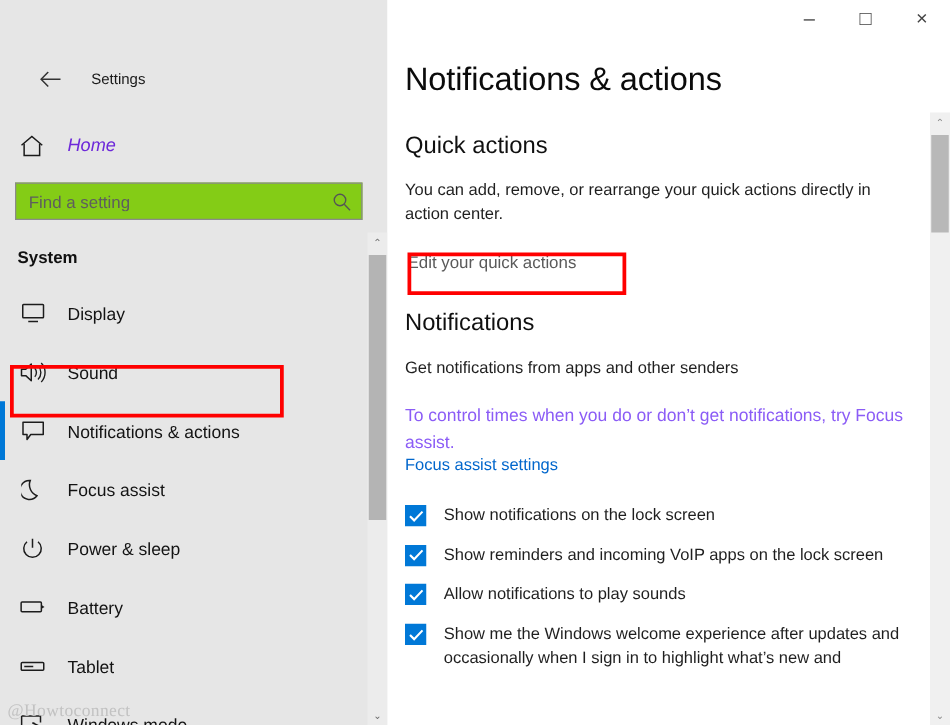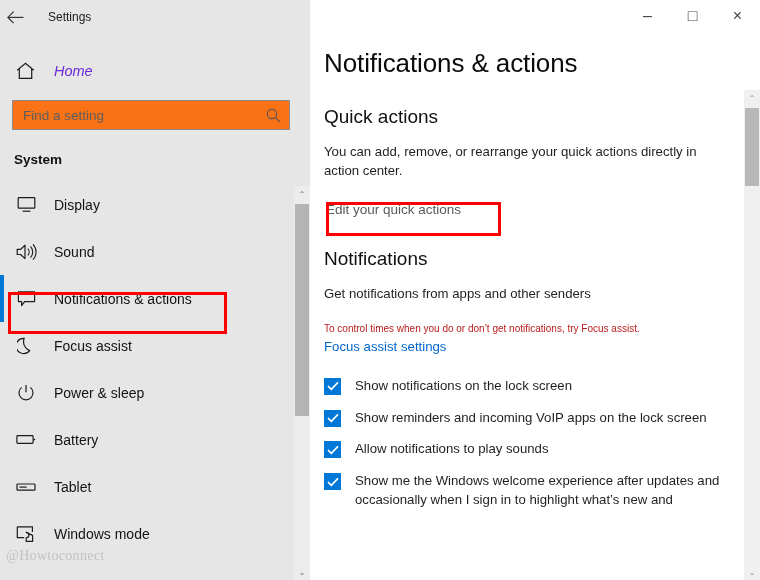--- a/index.html
+++ b/index.html
@@ -27,21 +27,22 @@
     width: 310px;
     height: 580px;
     background: #e6e6e6;
     flex: 0 0 310px;
   }
 
   .titlebar-left {
     height: 34px;
     display: flex;
     align-items: center;
-    padding-left: 0;
+    padding-left: 25px;
+    margin-top: 46px;
   }
   .back-arrow {
     width: 30px; height: 30px;
     display: flex; align-items: center; justify-content: center;
     color: #333;
     cursor: pointer;
   }
   .app-title {
     margin-left: 18px;
     font-size: 12px;
@@ -68,21 +69,21 @@
     font-style: italic;
   }
 
   .search-wrap {
     margin: 12px 12px 0 12px;
     position: relative;
   }
   .search-box {
     width: 278px;
     height: 30px;
-    background: #f97316;
+    background: #84cc16;
     border: 1px solid #8a8a8a;
     display: flex;
     align-items: center;
     padding: 0 8px 0 10px;
   }
   .search-box input {
     flex: 1;
     border: none;
     outline: none;
     background: transparent;
@@ -130,21 +131,21 @@
   .nav-label {
     margin-left: 16px;
     font-size: 14px;
     color: #131313;
     white-space: nowrap;
   }
 
   .watermark {
     position: absolute;
     left: 6px;
-    bottom: 16px;
+    bottom: 2px;
     font-size: 14px;
     color: #c2c2c2;
     font-family: "Liberation Serif", serif;
     letter-spacing: 0.3px;
     text-align: right;
   }
 
   
   .sb-scroll {
     position: absolute;
@@ -212,22 +213,22 @@
 
   .body-text {
     font-size: 13.2px;
     color: #1f1f1f;
     line-height: 1.45;
     margin-top: 14px;
     max-width: 400px;
   }
 
   .desc-text {
-    font-size: 10px;
-    color: #b91c1c;
+    font-size: 14px;
+    color: #8b5cf6;
     line-height: 1.45;
     max-width: 400px;
   }
 
   .link {
     font-size: 13.2px;
     color: #0066cc;
     text-decoration: none;
     cursor: pointer;
   }

